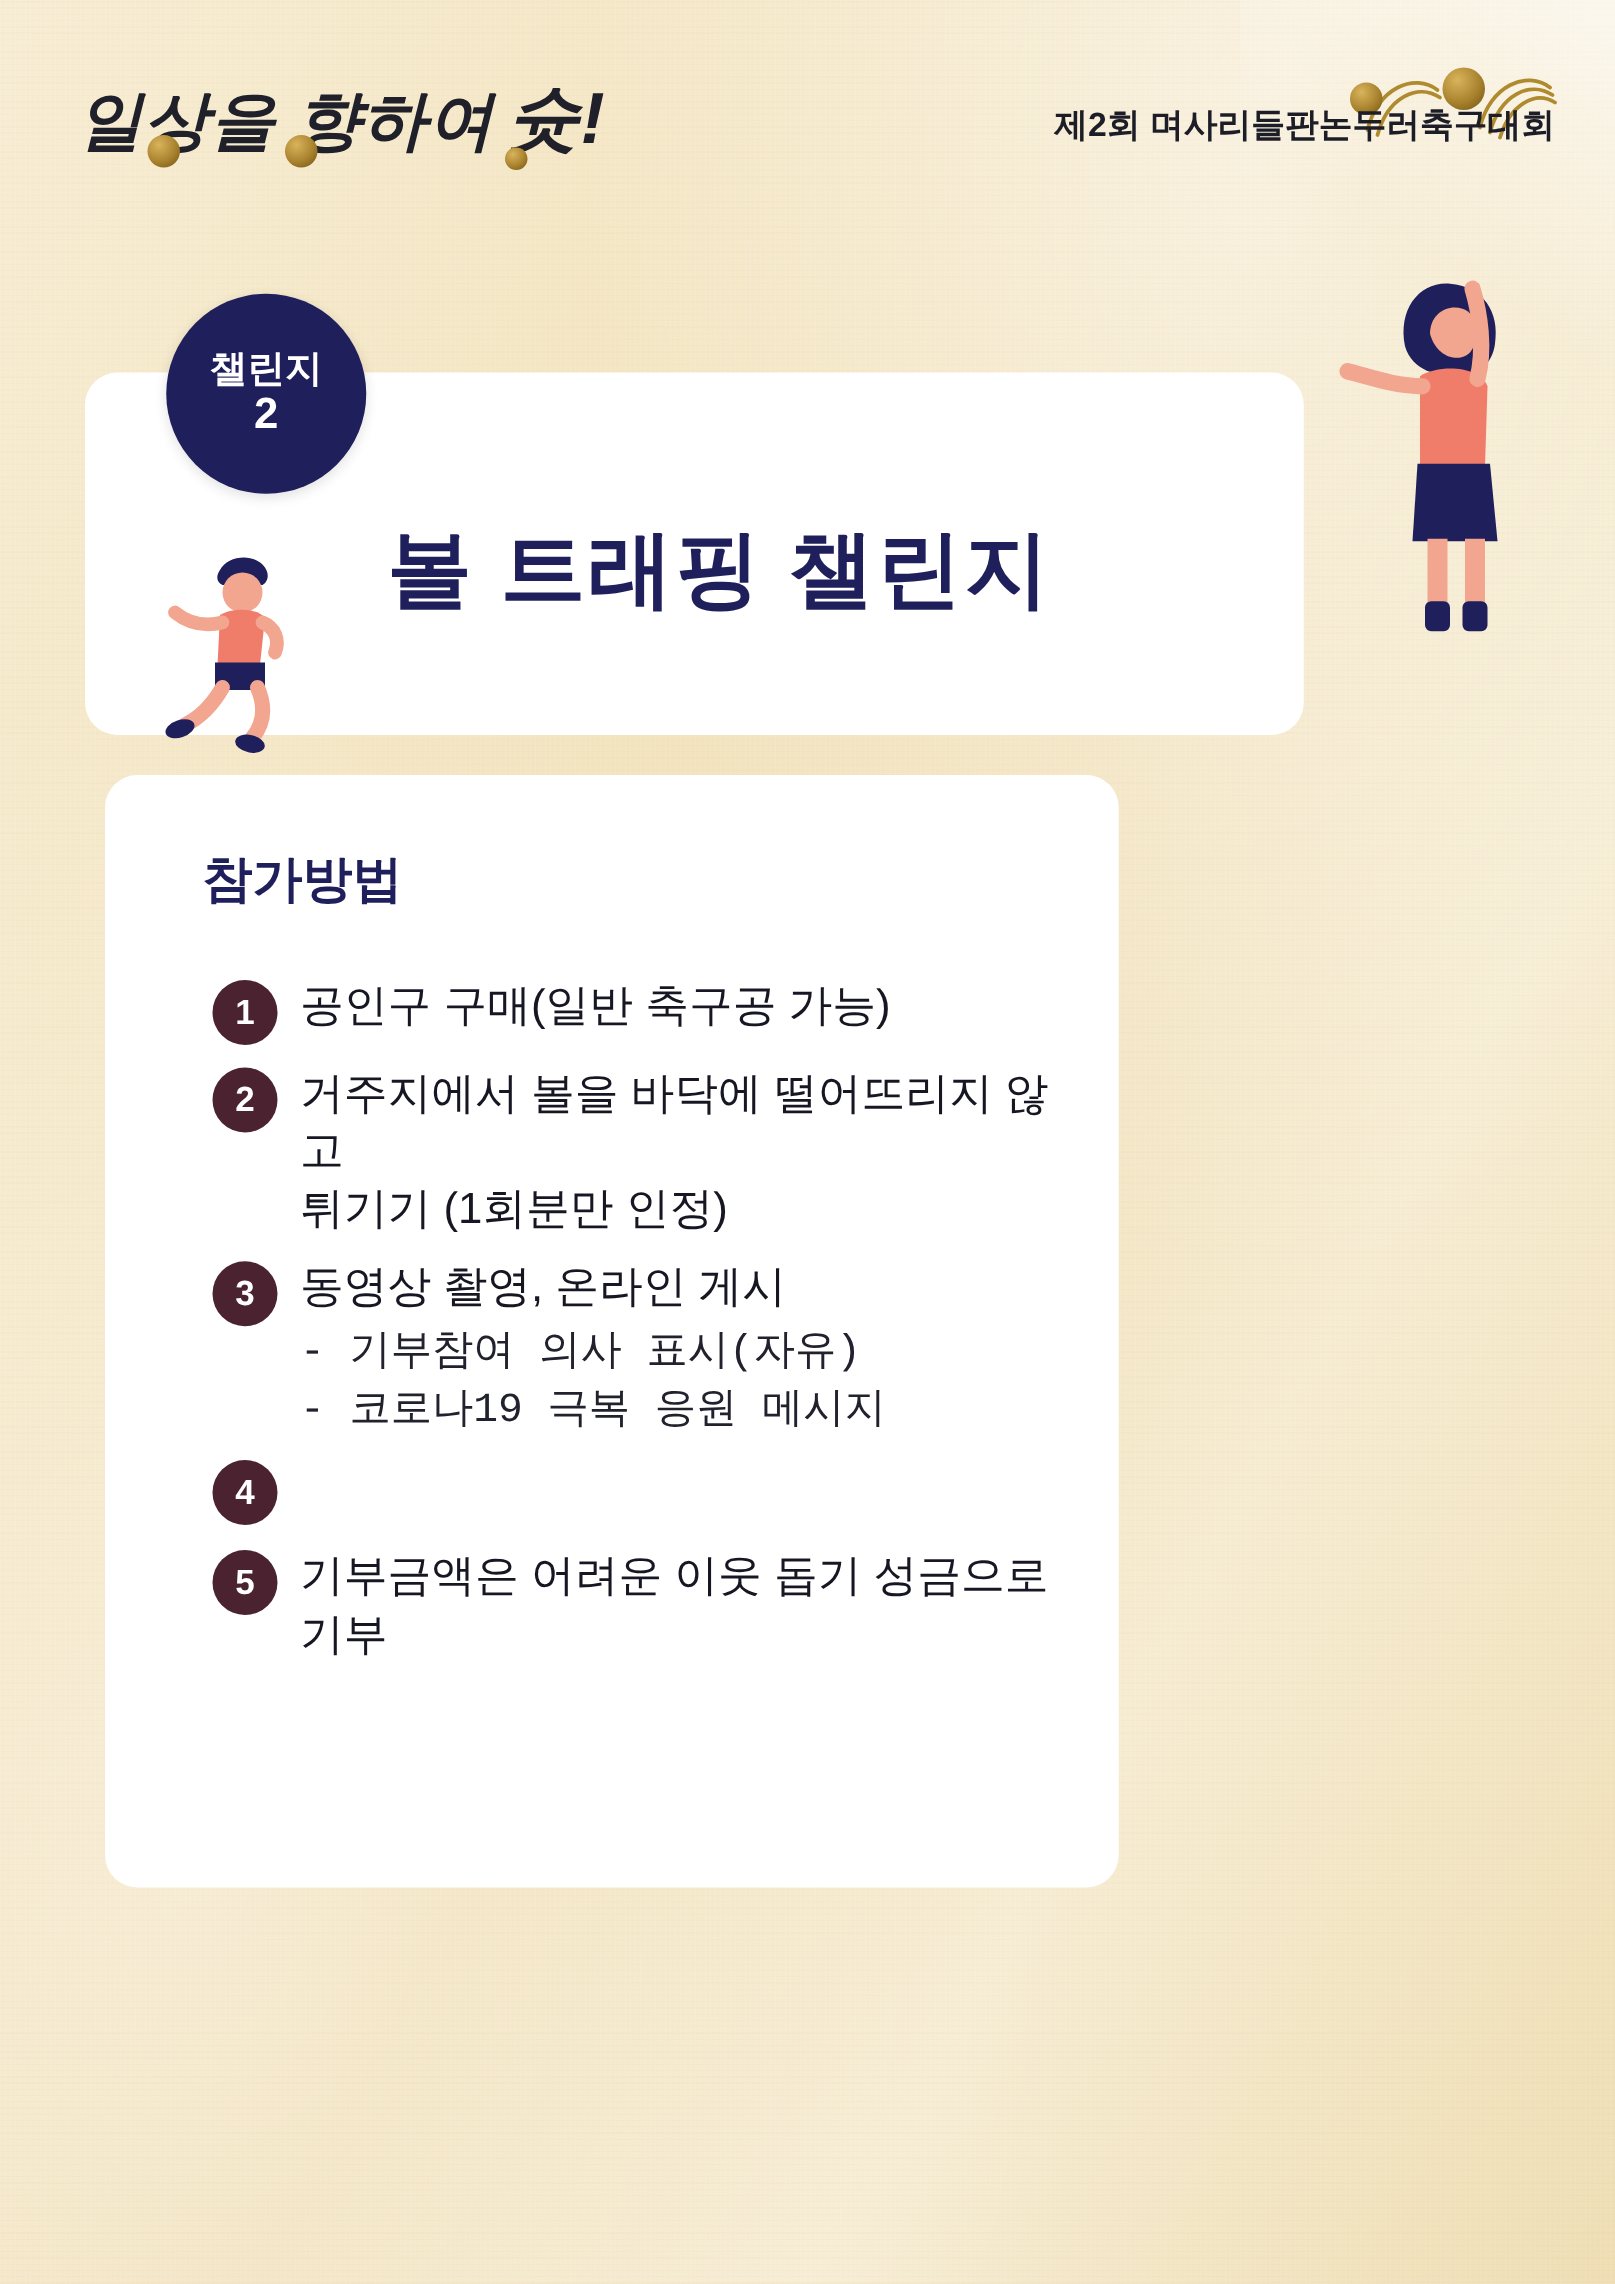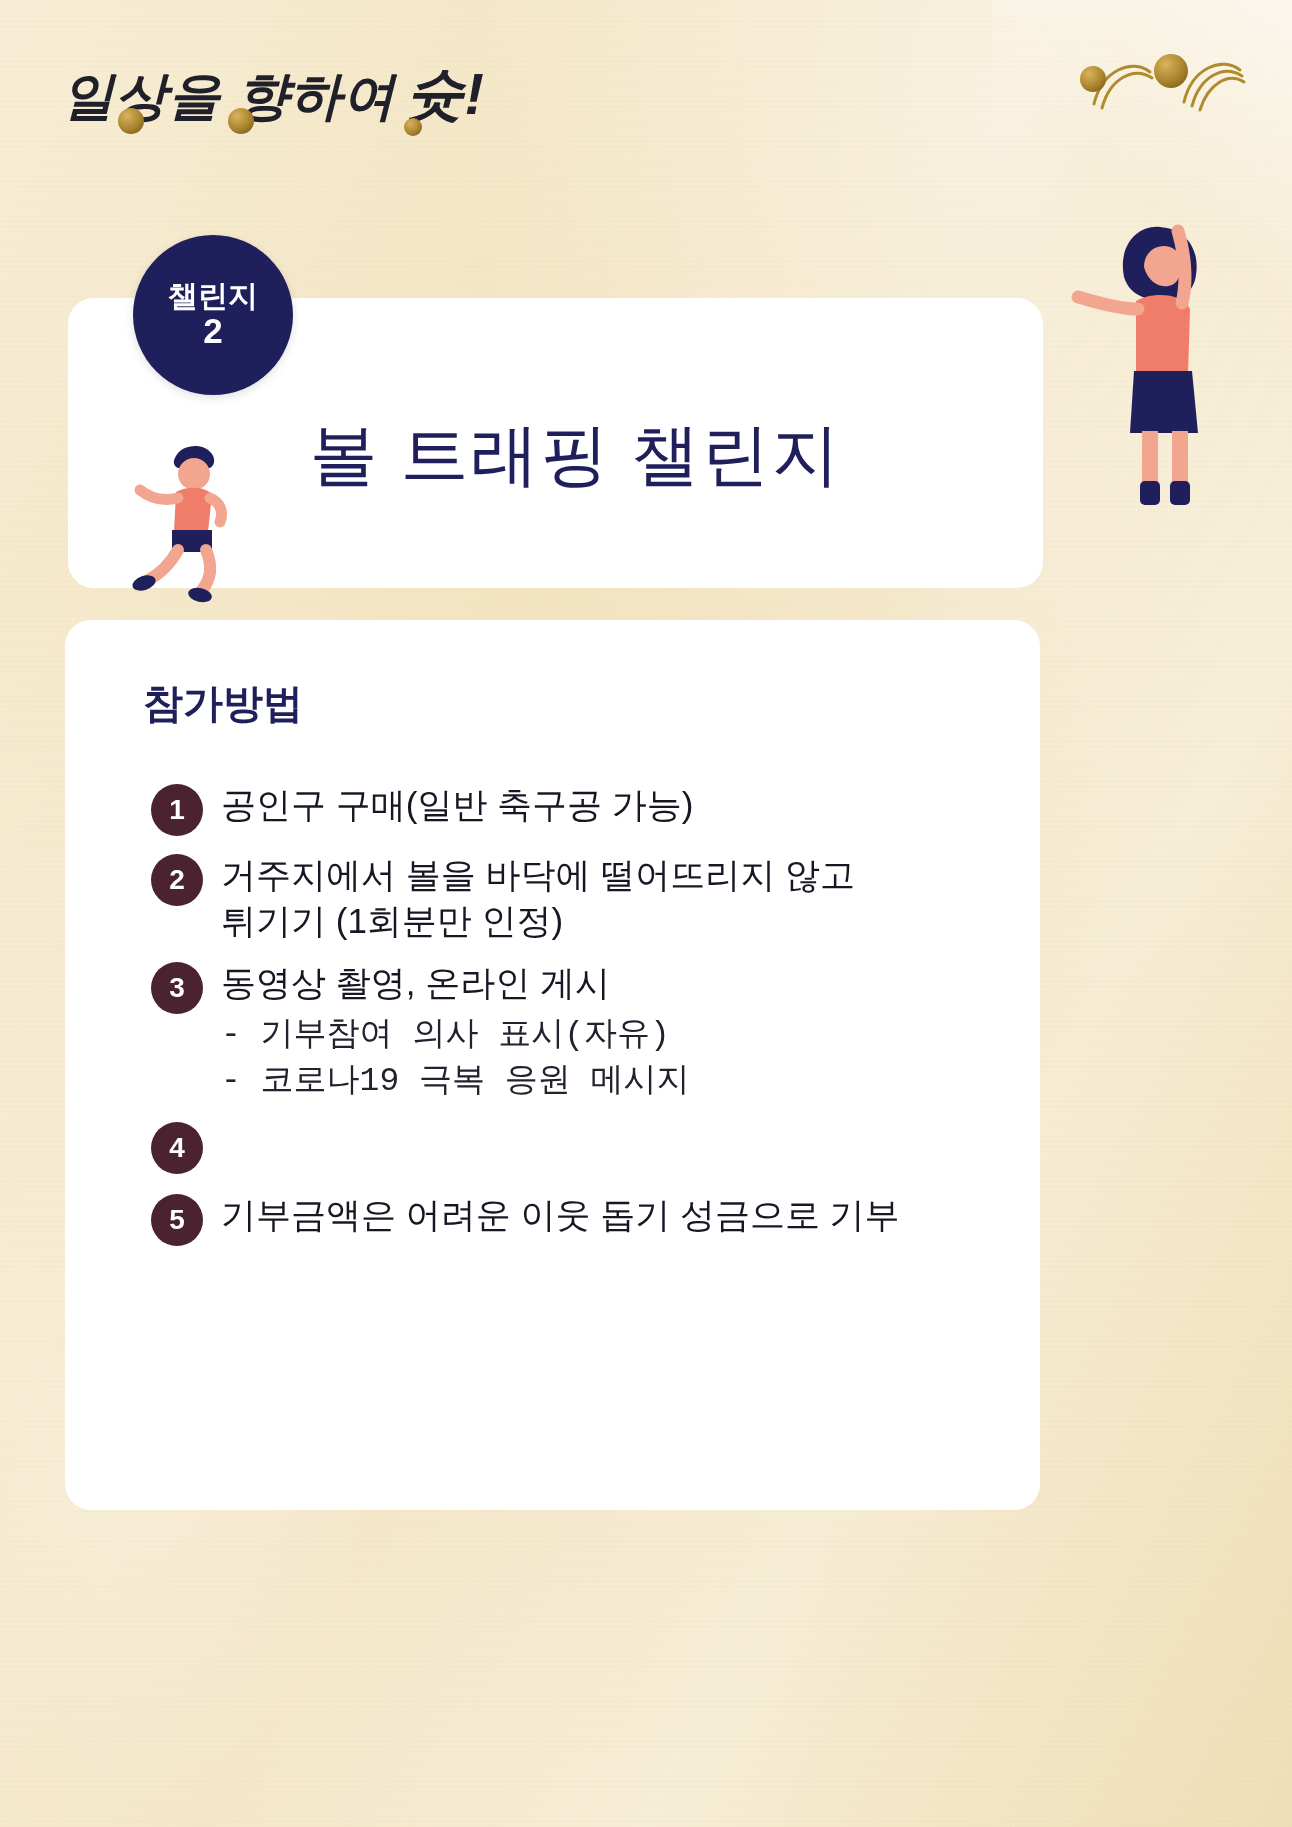--- a/index.html
+++ b/index.html
@@ -126,32 +126,32 @@
     border-radius: 26px;
     z-index: 2;
   }
   .title-text {
     position: absolute;
     left: 0;
     right: 0;
     top: 112px;
     text-align: center;
     font-size: 68px;
-    font-weight: normal;
+    font-weight: bold;
     color: #1f1f5c;
     letter-spacing: 2px;
     padding-left: 40px;
   }
 
   
   .body-card {
     position: absolute;
-    left: 65px;
+    left: 84px;
     top: 620px;
-    width: 975px;
+    width: 811px;
     height: 890px;
     background: #ffffff;
     border-radius: 26px;
     z-index: 2;
   }
   .section-heading {
     position: absolute;
     left: 78px;
     top: 56px;
     font-size: 40px;
@@ -244,20 +244,21 @@
         <path d="M6,52 C14,18 44,6 62,20"></path>
         <path d="M14,56 C22,26 46,14 64,26"></path>
         <path d="M96,50 C104,16 134,4 152,18"></path>
         <path d="M104,54 C112,24 136,12 154,24"></path>
         <path d="M112,58 C120,32 140,20 156,30"></path>
       </g>
     </svg>
     <div class="ball-dot" style="right:104px; top:8px; width:34px; height:34px;"></div>
     <div class="ball-dot" style="right:186px; top:20px; width:26px; height:26px;"></div>
 
+    <div class="event-title">제2회 며사리들판논두러축구대회</div>
   </div>
 
   <svg class="figure-right" viewBox="0 0 180 320">
 
     <path d="M92,72 C86,42 104,20 128,22 C154,24 168,44 164,70 C162,86 150,96 136,96 C118,96 98,92 92,72 Z" fill="#1f1f5c"></path>
 
     <path d="M112,62 C112,46 126,38 138,42 C150,46 152,62 146,74 C140,86 118,84 112,62 Z" fill="#f2a58f"></path>
 
     <path d="M104,96 C120,86 152,88 158,104 L156,168 L104,168 Z" fill="#ef7d6a"></path>
 

